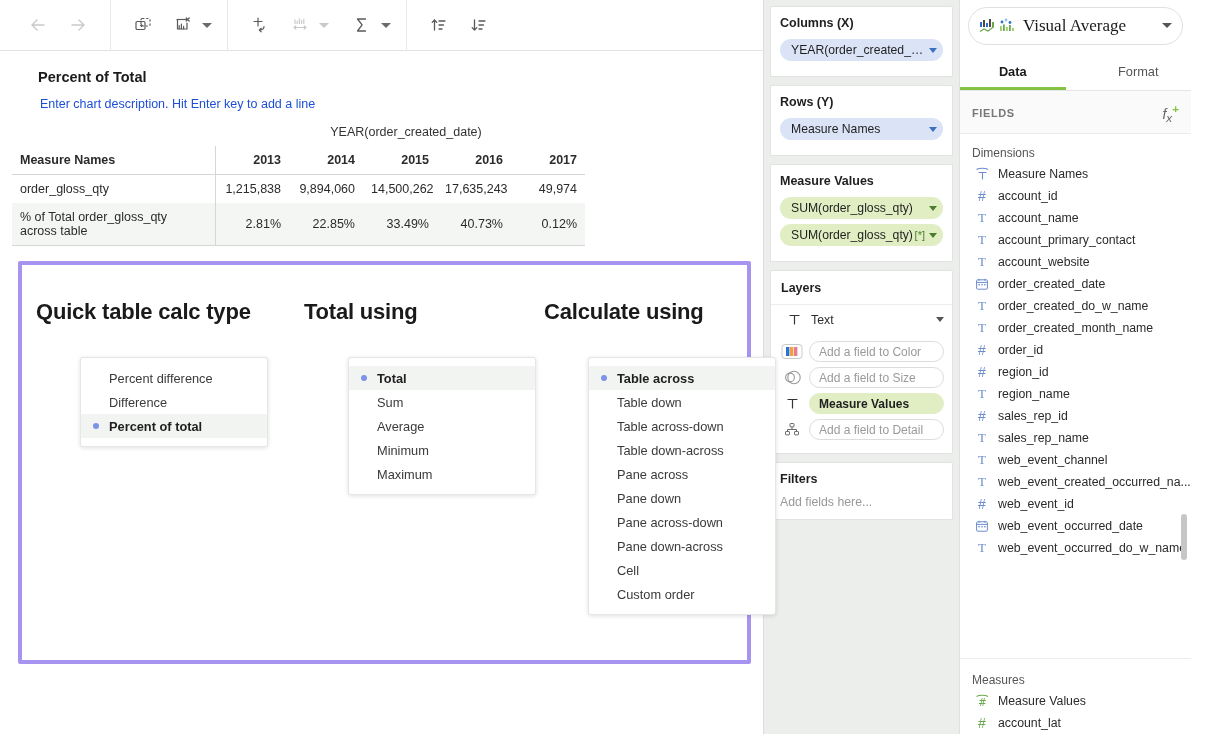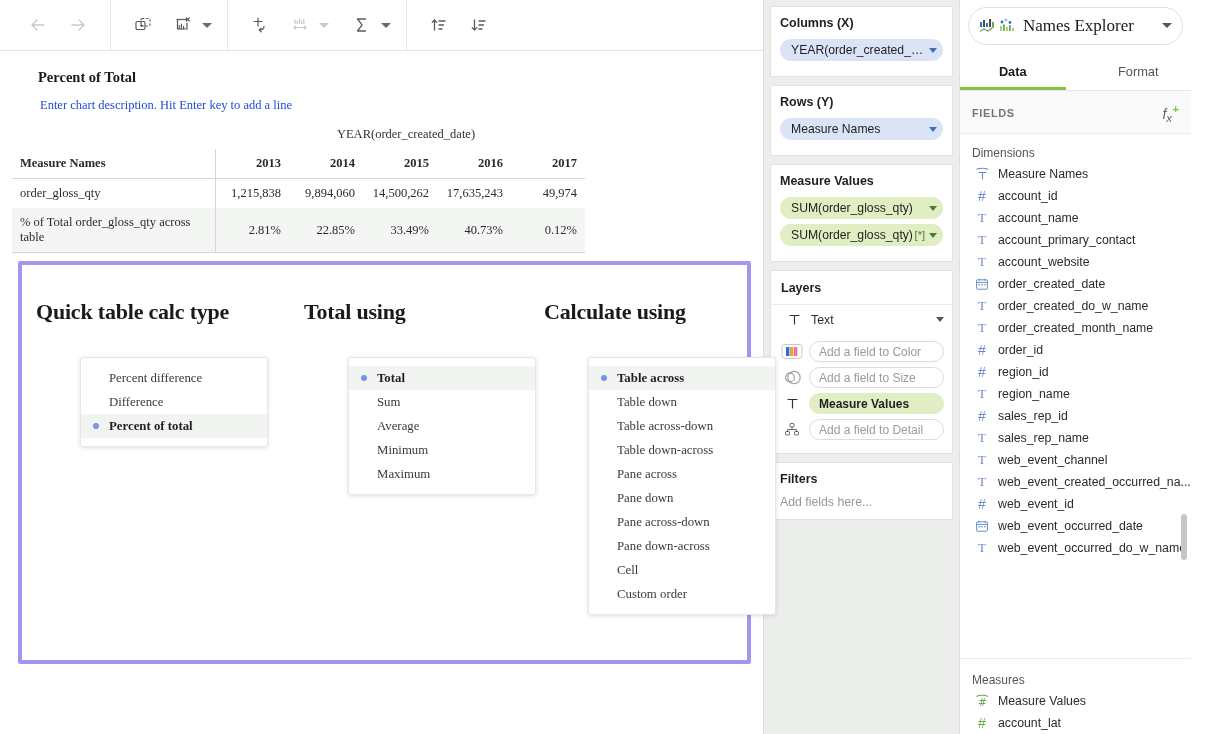--- a/index.html
+++ b/index.html
@@ -7,21 +7,21 @@
     margin: 0; padding: 0;
     width: 1206px; height: 734px;
     overflow: hidden;
     background: #ffffff;
     font-family: "Liberation Sans", sans-serif;
     color: #2b2b2b;
   }
   .app { position: relative; width: 1206px; height: 734px; display: flex; }
 
   
-  .canvas-col { width: 763px; height: 734px; position: relative; background: #ffffff; font-family: Liberation Serif, serif; }
+  .canvas-col { width: 763px; height: 734px; position: relative; background: #ffffff; }
 
   
   .toolbar {
     height: 51px; width: 763px;
     border-bottom: 1px solid #e3e3e3;
     display: flex; align-items: center;
     background: #fff;
   }
   .tb-group { display: flex; align-items: center; height: 51px; }
   .tb-sep { width: 1px; height: 51px; background: #e8e8e8; }
@@ -568,21 +568,21 @@
             <circle cx="4" cy="5" r="1.4" fill="#2f6fd0"></circle>
             <circle cx="8" cy="3" r="1.4" fill="#8fc0f0"></circle>
             <circle cx="12" cy="5.5" r="1.4" fill="#2f6fd0"></circle>
             <rect x="2" y="9" width="1.8" height="5" fill="#9ccc65"></rect>
             <rect x="5" y="7.5" width="1.8" height="6.5" fill="#6aa84f"></rect>
             <rect x="8" y="10" width="1.8" height="4" fill="#9ccc65"></rect>
             <rect x="11" y="8" width="1.8" height="6" fill="#6aa84f"></rect>
             <rect x="14" y="11" width="1.8" height="3" fill="#9ccc65"></rect>
           </svg>
         </span>
-        <span class="ve-title">Names Explorer</span>
+        <span class="ve-title">Visual Average</span>
         <span class="ve-car"></span>
       </div>
     </div>
 
     <div class="tabs">
       <div class="tab active">Data</div>
       <div class="tab">Format</div>
     </div>
 
     <div class="fields-bar">

